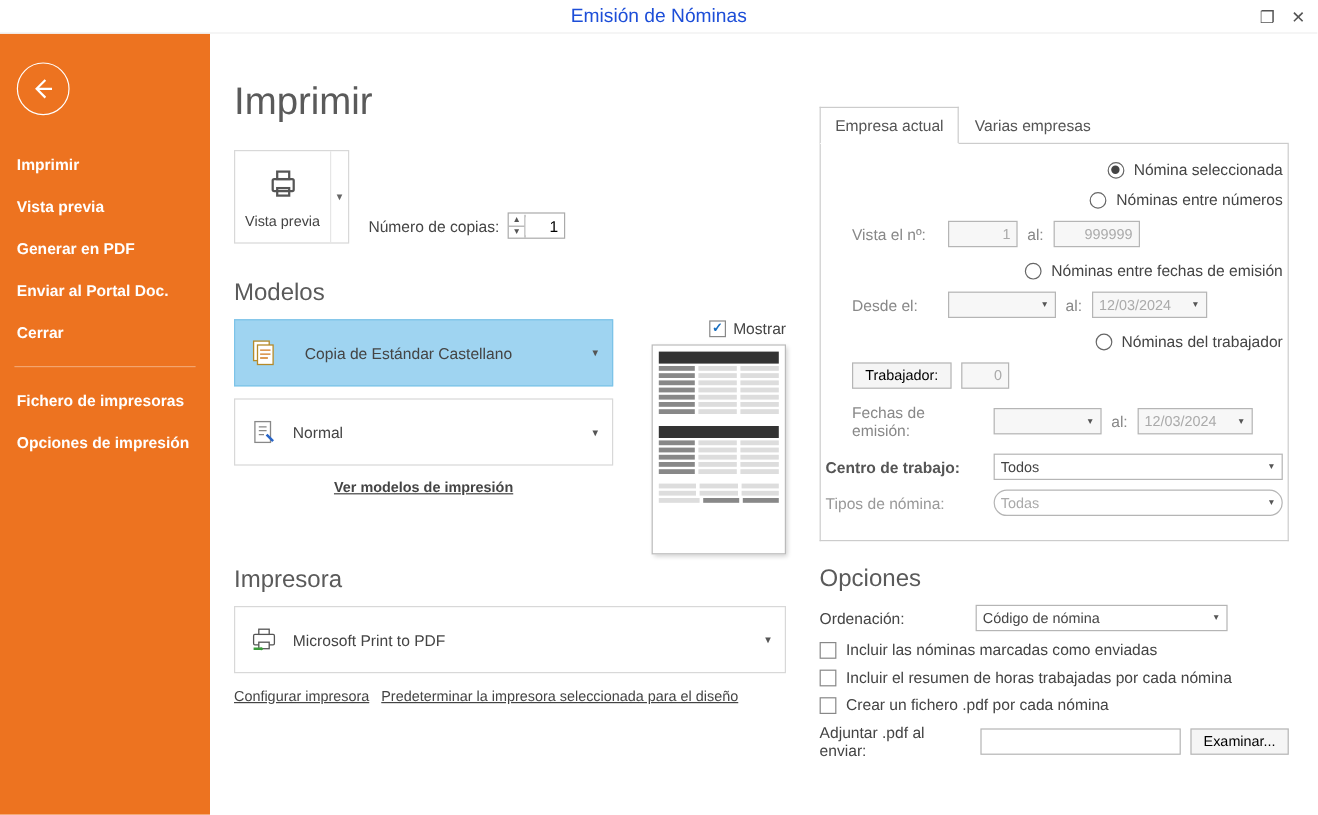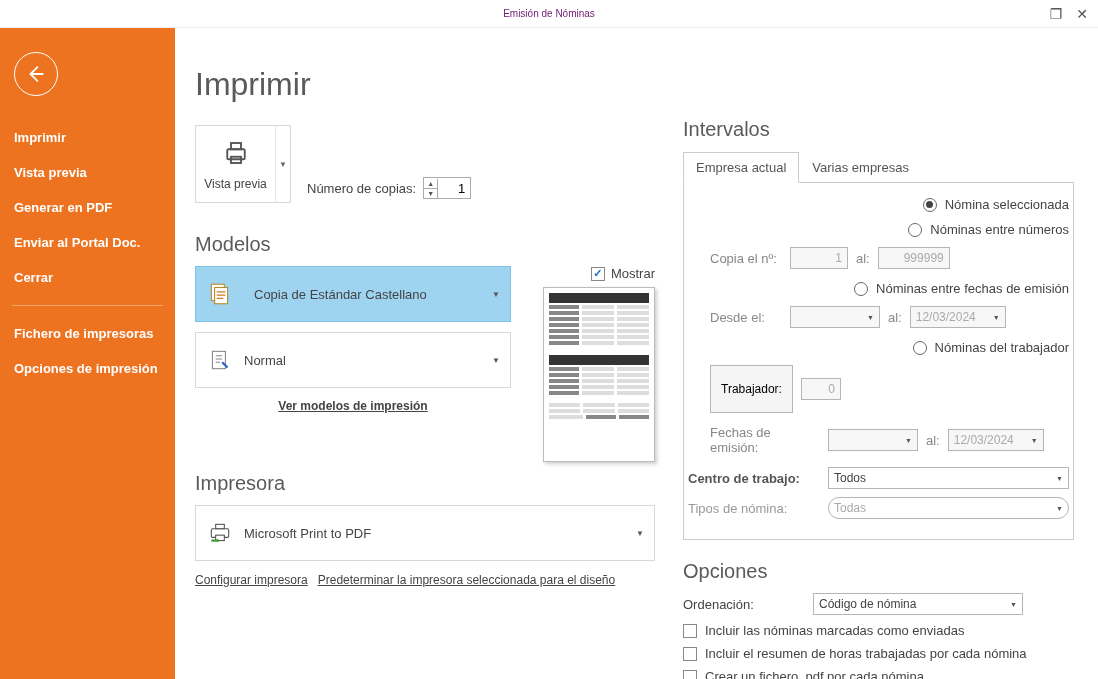--- a/index.html
+++ b/index.html
@@ -16,22 +16,22 @@
   }
   .titlebar {
     height: 28px;
     display: flex;
     align-items: center;
     justify-content: center;
     position: relative;
     border-bottom: 1px solid #eee;
   }
   .titlebar .title {
-    font-size: 10px;
-    color: #701a75;
+    font-size: 16px;
+    color: #1d4ed8;
   }
   .win-controls {
     position: absolute;
     right: 6px;
     top: 0;
     display: flex;
     gap: 6px;
     align-items: center;
     height: 100%;
   }
@@ -362,21 +362,21 @@
   .row-2col .lab { width: 130px; }
   .opt-cb-row {
     display:flex;
     align-items: center;
     gap: 8px;
     margin-bottom: 8px;
   }
   .btn {
     border: 1px solid #b5b5b5;
     background: #f5f5f5;
-    padding: 16px 10px;
+    padding: 3px 10px;
     font-size: 12px;
     cursor: pointer;
   }
   .long-input {
     border: 1px solid #b5b5b5;
     height: 22px;
     flex: 1;
     max-width: 170px;
     padding: 0 5px;
     font-size: 12px;
@@ -575,39 +575,38 @@
         <span>Microsoft Print to PDF</span>
         <span class="caret">▼</span>
       </div>
       <div class="links-block">
         <span class="link">Configurar impresora</span>
         <span class="link">Predeterminar la impresora seleccionada para el diseño</span>
       </div>
     </div>
 
     <div class="rightcol">
-      <h2 class="section-title" style="margin-top:30px;">Intervalos</h2>
 
       <div class="tabs">
         <div class="tab active">Empresa actual</div>
         <div class="tab">Varias empresas</div>
       </div>
 
       <div style="padding:4px 4px 12px 4px; border:1px solid #ccc; border-top:none; margin-top:-12px; padding-top:14px;">
         <div class="radio-row">
           <span class="radio checked"></span>
           <span>Nómina seleccionada</span>
         </div>
 
         <div class="radio-row">
           <span class="radio"></span>
           <span>Nóminas entre números</span>
         </div>
         <div class="sub-fields disabled">
-          <span style="width:72px;">Copia el nº:</span>
+          <span style="width:72px;">Vista el nº:</span>
           <input class="txt-input" value="1" style="">
           <span>al:</span>
           <input class="txt-input" style="width: 72px;" value="999999">
         </div>
 
         <div class="radio-row">
           <span class="radio"></span>
           <span>Nóminas entre fechas de emisión</span>
         </div>
         <div class="sub-fields disabled">

